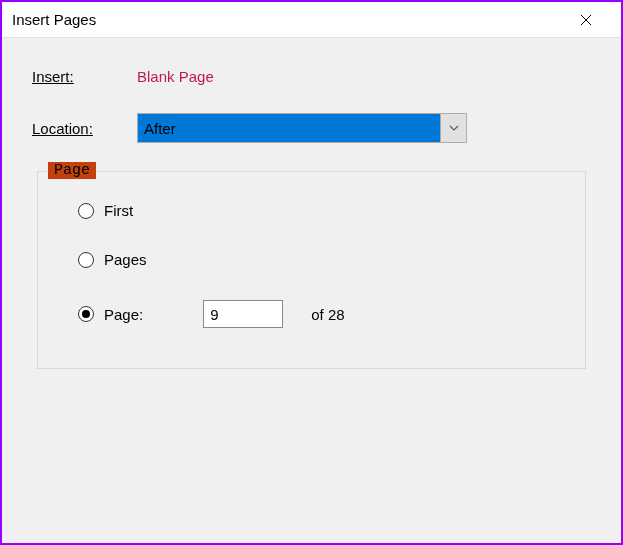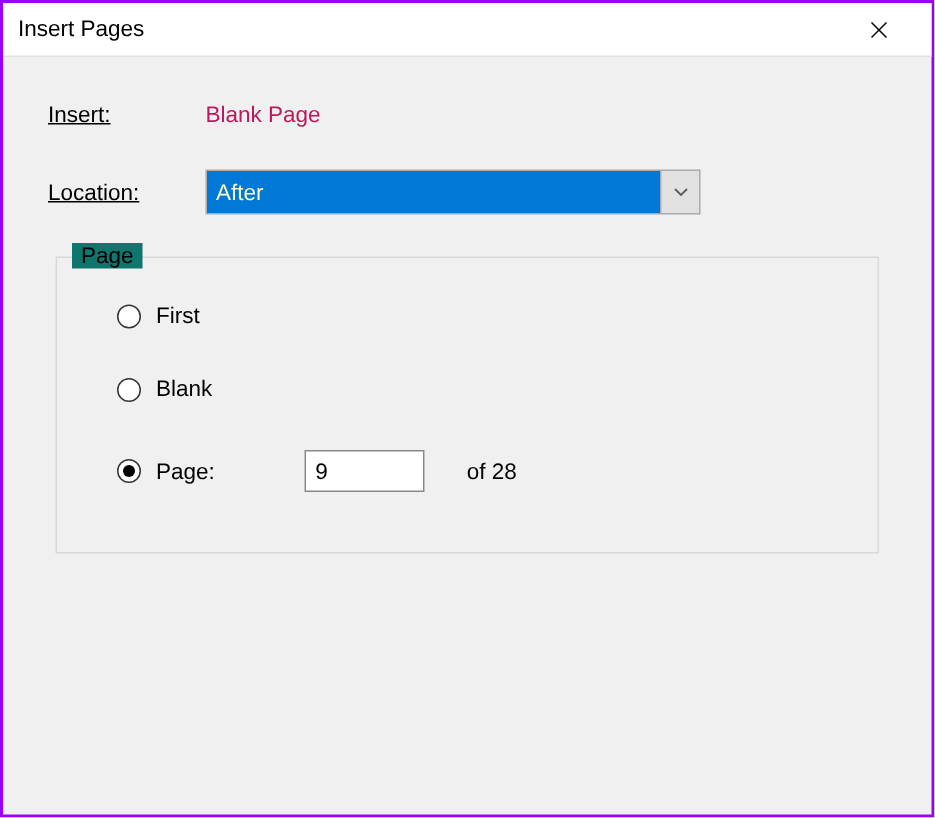--- a/index.html
+++ b/index.html
@@ -64,21 +64,21 @@
       position: relative;
       width: 330px;
       height: 30px;
       border: 1px solid #adadad;
       background: #e1e1e1;
       display: flex;
     }
     .select-selected {
       flex: 1;
       background: #0078d7;
-      color: #fef9c3;
+      color: #000000;
       padding: 3px 6px;
       display: flex;
       align-items: center;
     }
     .select-arrow {
       width: 26px;
       background: #e1e1e1;
       display: flex;
       align-items: center;
       justify-content: center;
@@ -92,22 +92,23 @@
     .fieldset {
       border: 1px solid #d8d8d8;
       margin: 10px 5px 20px 5px;
       padding: 30px 40px 30px 40px;
       position: relative;
     }
     .fieldset-legend {
       position: absolute;
       top: -10px;
       left: 10px;
-      background: #0f766e;
+      background: #c2410c;
       padding: 0 6px;
+      font-family: Liberation Mono, monospace;
     }
     .radio-row {
       display: flex;
       align-items: center;
       margin-bottom: 32px;
     }
     .radio-row:last-child {
       margin-bottom: 10px;
     }
     .radio {
@@ -204,21 +205,21 @@
     <div class="fieldset">
       <span class="fieldset-legend">Page</span>
 
       <div class="radio-row">
         <span class="radio"></span>
         <span class="radio-label">First</span>
       </div>
 
       <div class="radio-row">
         <span class="radio"></span>
-        <span class="radio-label">Blank</span>
+        <span class="radio-label">Pages</span>
       </div>
 
       <div class="radio-row">
         <span class="radio checked"></span>
         <span class="radio-label">Page:</span>
         <input class="page-input" type="text" value="9" style="">
         <span>of 28</span>
       </div>
     </div>
 

